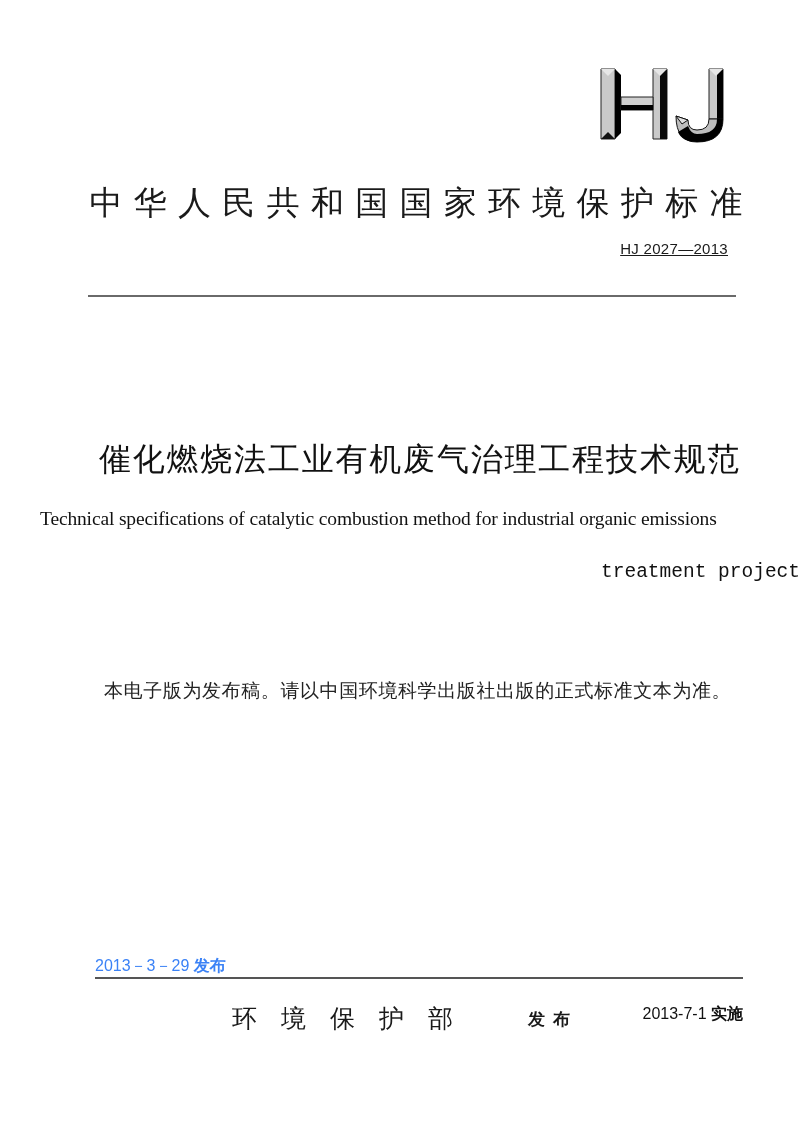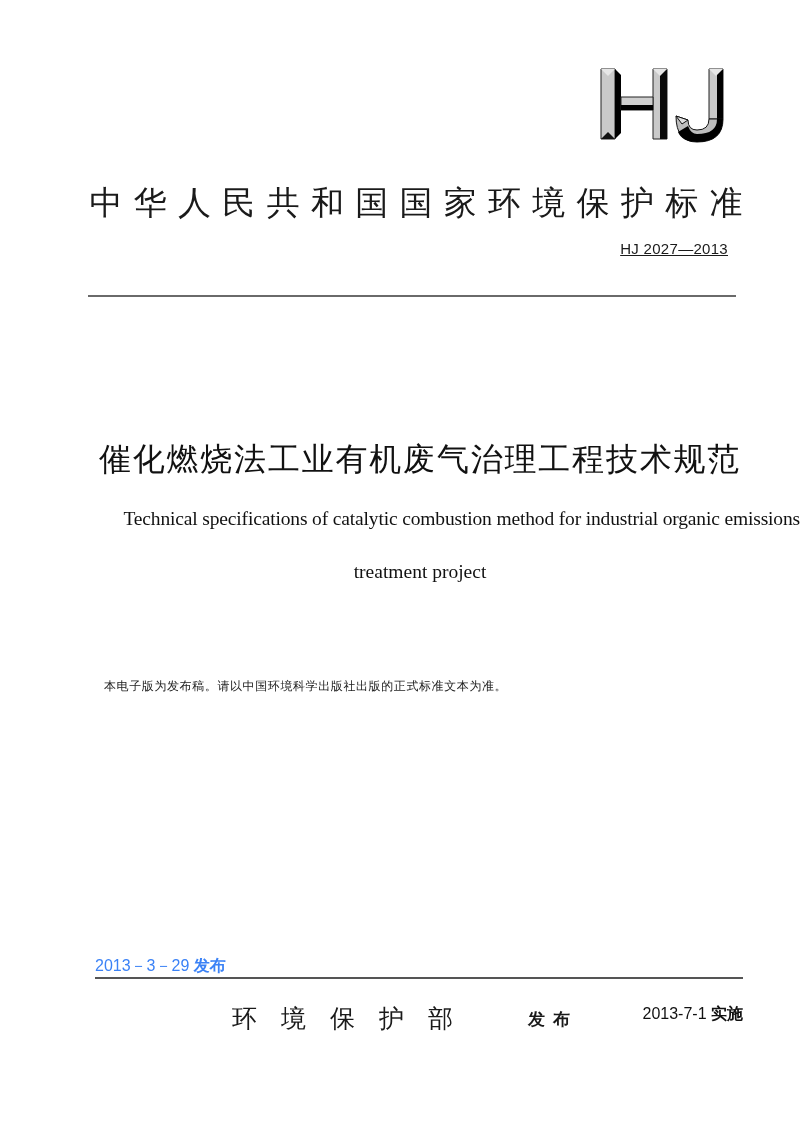--- a/index.html
+++ b/index.html
@@ -32,32 +32,32 @@
   .rule { height: 2px; background: #6a6a6a; }
   #rule-top { left: 88px; top: 295px; width: 648px; }
   #rule-bottom { left: 95px; top: 977px; width: 648px; height: 2px; background: #555; }
 
   #title-cn {
     left: 60px; top: 438px; width: 720px; text-align: center;
     font-family: "DejaVu Sans", sans-serif; font-size: 32px; font-weight: normal;
     letter-spacing: 1.8px; color: #111;
   }
   #title-en-1 {
-    left: 40px; top: 508px; width: 760px; text-align: right;
+    left: 40px; top: 508px; width: 760px; text-align: left;
     font-family: "Liberation Serif", serif; font-size: 19.5px; color: #111;
     letter-spacing: -0.15px;
   }
   #title-en-2 {
-    left: 40px; top: 561px; width: 760px; text-align: center;
-    font-family: Liberation Serif, serif; font-size: 19.5px; color: #111;
+    left: 40px; top: 561px; width: 760px; text-align: right;
+    font-family: Liberation Mono, monospace; font-size: 19.5px; color: #111;
   }
 
   #notice {
     left: 104px; top: 678px; width: 640px;
-    font-family: "DejaVu Serif", serif; font-size: 12px; color: #222;
+    font-family: "DejaVu Serif", serif; font-size: 19px; color: #222;
     letter-spacing: 0.6px;
   }
 
   #issue-date {
     left: 95px; top: 956px;
     font-family: "Liberation Sans", sans-serif; font-size: 16px; color: #3b82f6;
   }
   #impl-date {
     left: 560px; top: 1004px; width: 183px; text-align: right;
     font-family: "Liberation Sans", sans-serif; font-size: 16px; color: #111;

